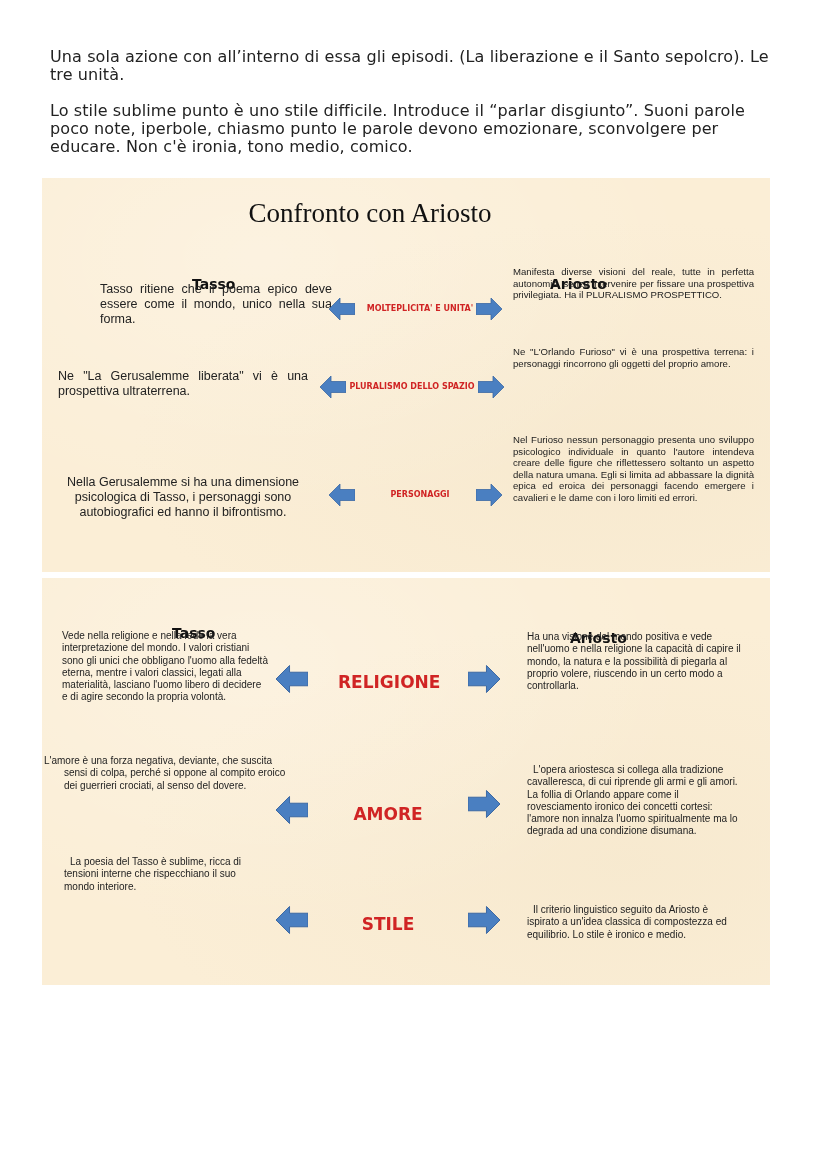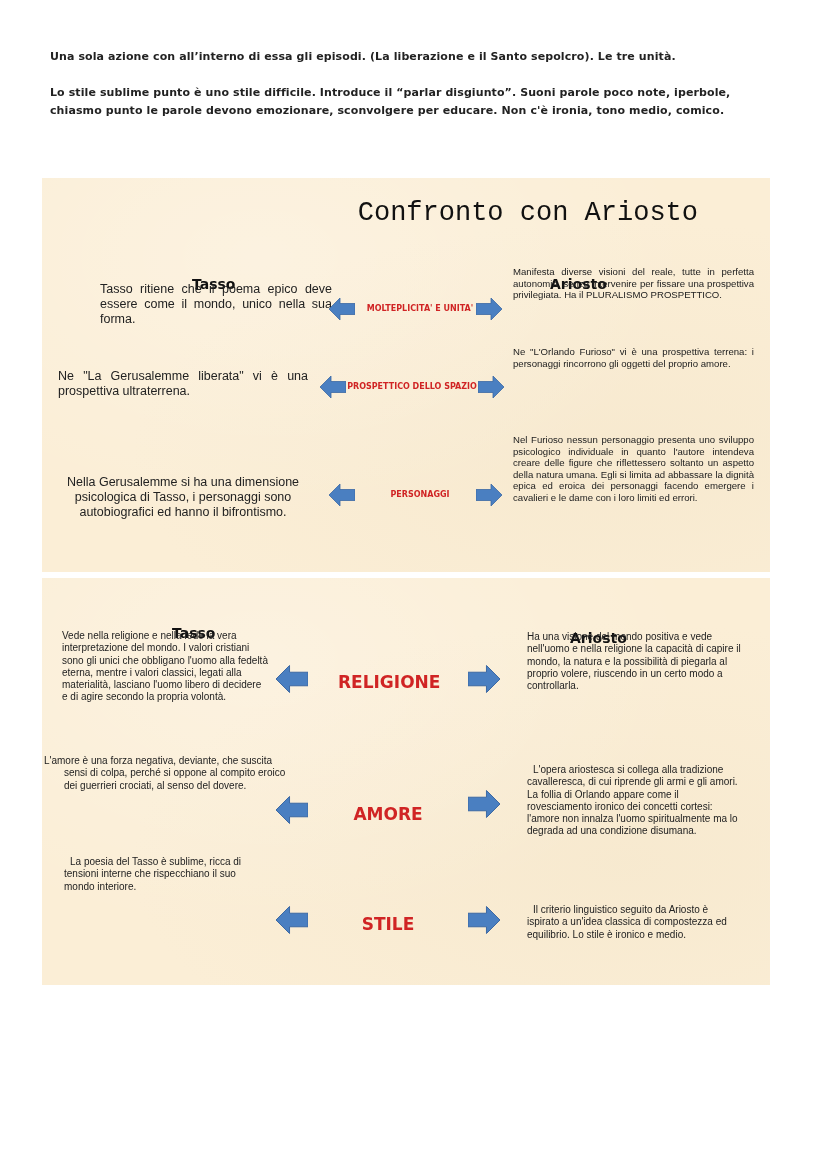--- a/index.html
+++ b/index.html
@@ -1,37 +1,37 @@
 <!DOCTYPE html>
 <html><head>
   <meta charset="utf-8">
   <style>
     html, body { margin: 0; padding: 0; background: #ffffff; }
     body { width: 828px; height: 1170px; position: relative; overflow: hidden; }
     .notes {
       position: absolute; left: 50px; top: 48px; width: 730px;
-      font-family: "DejaVu Sans", sans-serif; font-size: 11px; line-height: 18px;
-      color: #222; letter-spacing: 0.1px; font-weight: bold;
+      font-family: "DejaVu Sans", sans-serif; font-size: 16px; line-height: 18px;
+      color: #222; letter-spacing: 0.1px;
     }
     .notes p { margin: 0 0 18px 0; }
 
     .slide {
       position: absolute; left: 42px; width: 728px;
       background: #fbeed6;
       background-image: radial-gradient(ellipse at 30% 20%, rgba(255,255,255,0.25), rgba(255,255,255,0) 60%),
                         radial-gradient(ellipse at 80% 70%, rgba(240,225,195,0.35), rgba(255,255,255,0) 60%);
       font-family: "Liberation Sans", sans-serif; color: #222;
     }
     .slide1 { top: 178px; height: 394px; }
     .slide2 { top: 578px; height: 407px; }
 
     .abs { position: absolute; }
     .title {
-      left: 0; width: 656px; top: 20px; text-align: right;
-      font-family: Liberation Mono, monospace; font-size: 27px; color: #111;
+      left: 0; width: 656px; top: 20px; text-align: center;
+      font-family: Liberation Serif, serif; font-size: 27px; color: #111;
     }
     .colhead { font-family: "DejaVu Sans", sans-serif; font-weight: bold; font-size: 14px; color: #111; margin-top: 28px; }
     .topic {
       font-family: "DejaVu Sans", sans-serif; font-weight: bold; color: #d02424;
       text-align: center; white-space: nowrap;
     }
     .small { font-size: 8px; }
     .mid { font-size: 17px; }
     .txt { font-size: 12.5px; line-height: 15px; }
     .txt-j { text-align: justify; }
@@ -66,21 +66,21 @@
       </svg>
   </div>
   <div class="abs txt-xs txt-j" style="left:471px; top:88px; width:241px;">Manifesta diverse visioni del reale, tutte in perfetta autonomia, senza intervenire per fissare una prospettiva privilegiata. Ha il PLURALISMO PROSPETTICO.</div>
 
   <div class="abs txt txt-j" style="left:16px; top:191px; width:250px; text-indent:0;">Ne "La Gerusalemme liberata" vi è una prospettiva ultraterrena.</div>
   <div class="abs arrow" style="left:278px; top:198px;">
     <svg viewBox="0 0 26 22">
         <polygon points="0,11 11,0 11,5.5 26,5.5 26,16.5 11,16.5 11,22" fill="#4a7fc1" stroke="#3b68a3" stroke-width="0.8"></polygon>
       </svg>
   </div>
-  <div class="abs topic small" style="left:304px; top:204px; width:132px;">PROSPETTICO DELLO SPAZIO</div>
+  <div class="abs topic small" style="left:304px; top:204px; width:132px;">PLURALISMO DELLO SPAZIO</div>
   <div class="abs arrow" style="left:436px; top:198px;">
     <svg viewBox="0 0 26 22">
         <polygon points="26,11 15,0 15,5.5 0,5.5 0,16.5 15,16.5 15,22" fill="#4a7fc1" stroke="#3b68a3" stroke-width="0.8"></polygon>
       </svg>
   </div>
   <div class="abs txt-xs txt-j" style="left:471px; top:168px; width:241px;">Ne "L'Orlando Furioso" vi è una prospettiva terrena: i personaggi rincorrono gli oggetti del proprio amore.</div>
 
   <div class="abs txt" style="left:16px; top:297px; width:250px; text-align:center;">Nella Gerusalemme si ha una dimensione psicologica di Tasso, i personaggi sono autobiografici ed hanno il bifrontismo.</div>
   <div class="abs arrow" style="left:287px; top:306px;">
     <svg viewBox="0 0 26 22">

